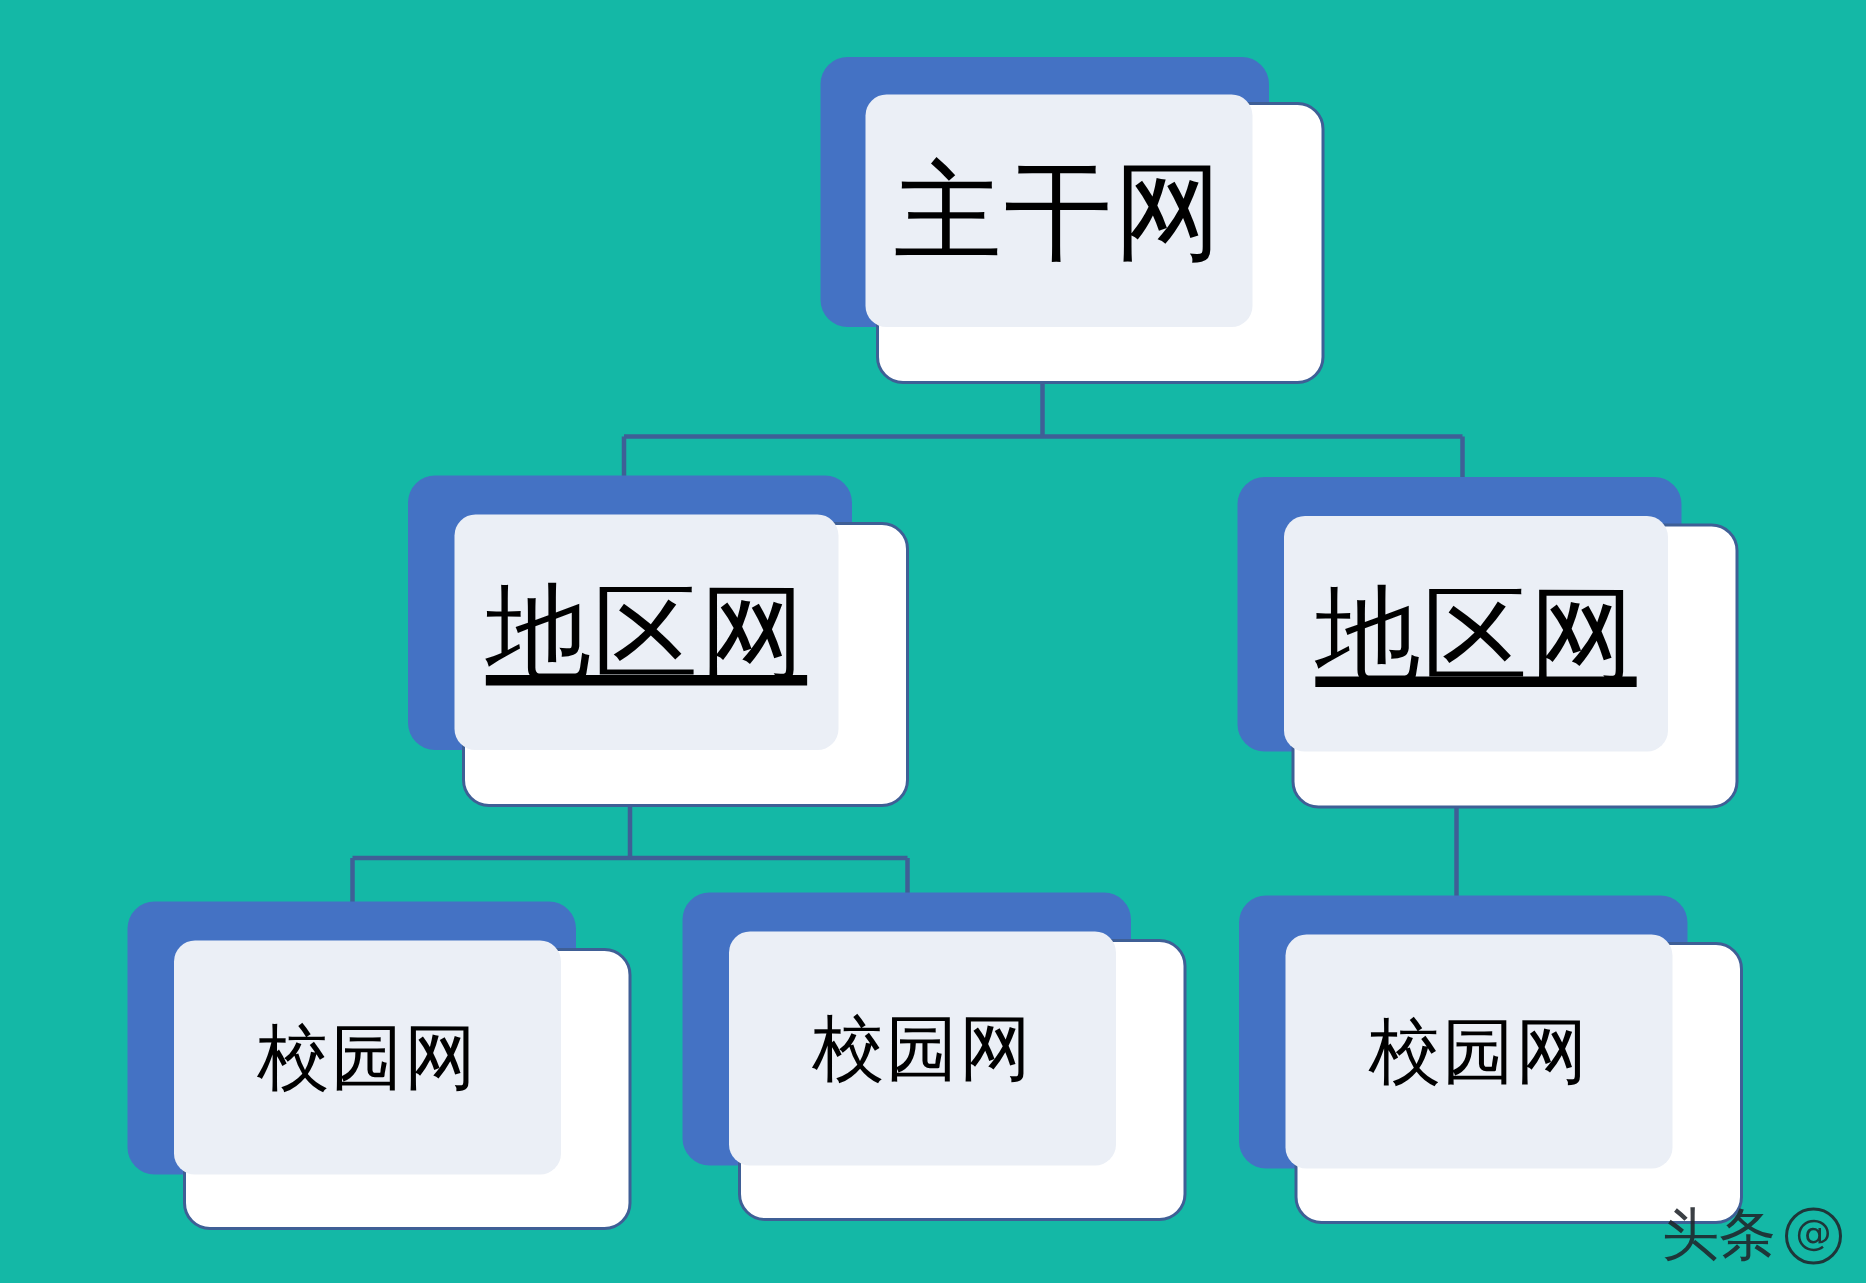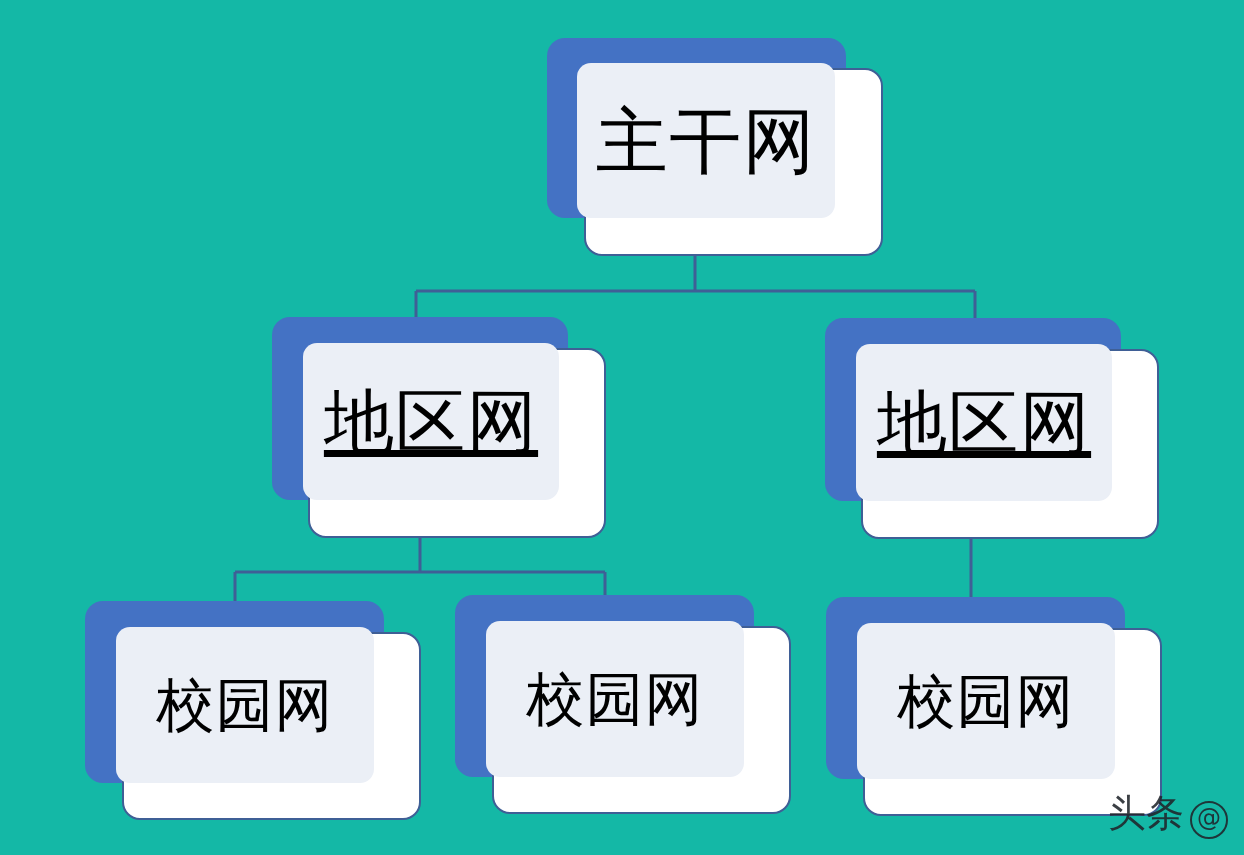--- a/index.html
+++ b/index.html
@@ -79,29 +79,29 @@
   .node.mid .outline-rect { left: 36px; top: 31px; width: 298px; height: 190px; }
   .node.mid .fill-rect    { left: 31px; top: 26px; width: 256px; height: 157px; text-decoration: underline; }
   .node.mid .label        { font-size: 70px; }
 
   .node.leaf-1 { left: 85px;  top: 601px; width: 337px; height: 218px; }
   .node.leaf-2 { left: 455px; top: 595px; width: 337px; height: 224px; }
   .node.leaf-3 { left: 826px; top: 597px; width: 337px; height: 222px; }
   .node.leaf .shadow-rect  { width: 299px; height: 182px; }
   .node.leaf .outline-rect { left: 37px; top: 31px; width: 299px; height: 188px; }
   .node.leaf .fill-rect    { left: 31px; top: 26px; width: 258px; height: 156px; }
-  .node.leaf .label        { font-size: 58px; }
+  .node.leaf .label        { font-size: 48px; }
 
   
   #watermark {
     position: absolute;
     right: 14px;
-    bottom: 16px;
+    bottom: 6px;
     display: flex;
-    align-items: flex-end;
+    align-items: center;
     gap: 6px;
     color: #20252B;
     opacity: 0.88;
     font-size: 38px;
     font-family: "DejaVu Sans", "Liberation Sans", sans-serif;
     white-space: nowrap;
     pointer-events: none;
   }
   #watermark .wm-at {
     display: inline-block;

